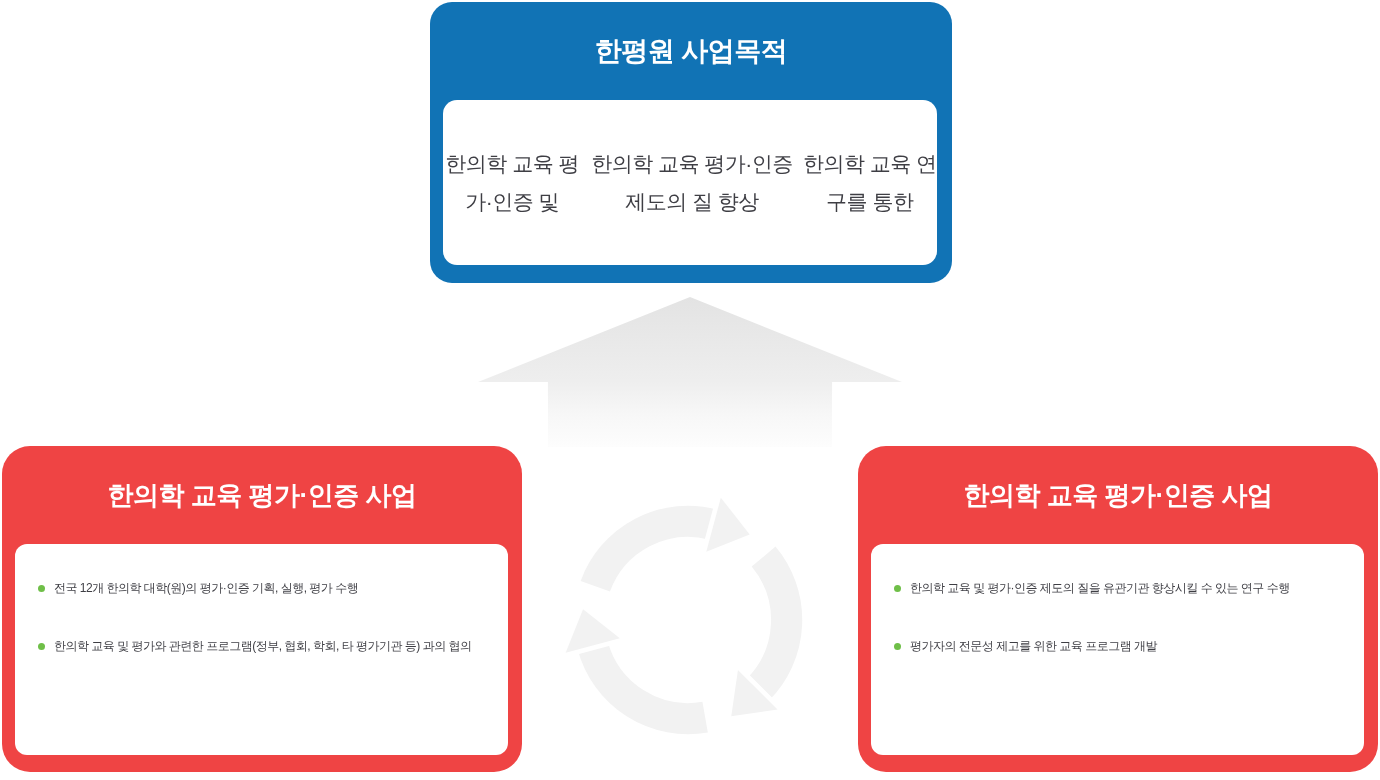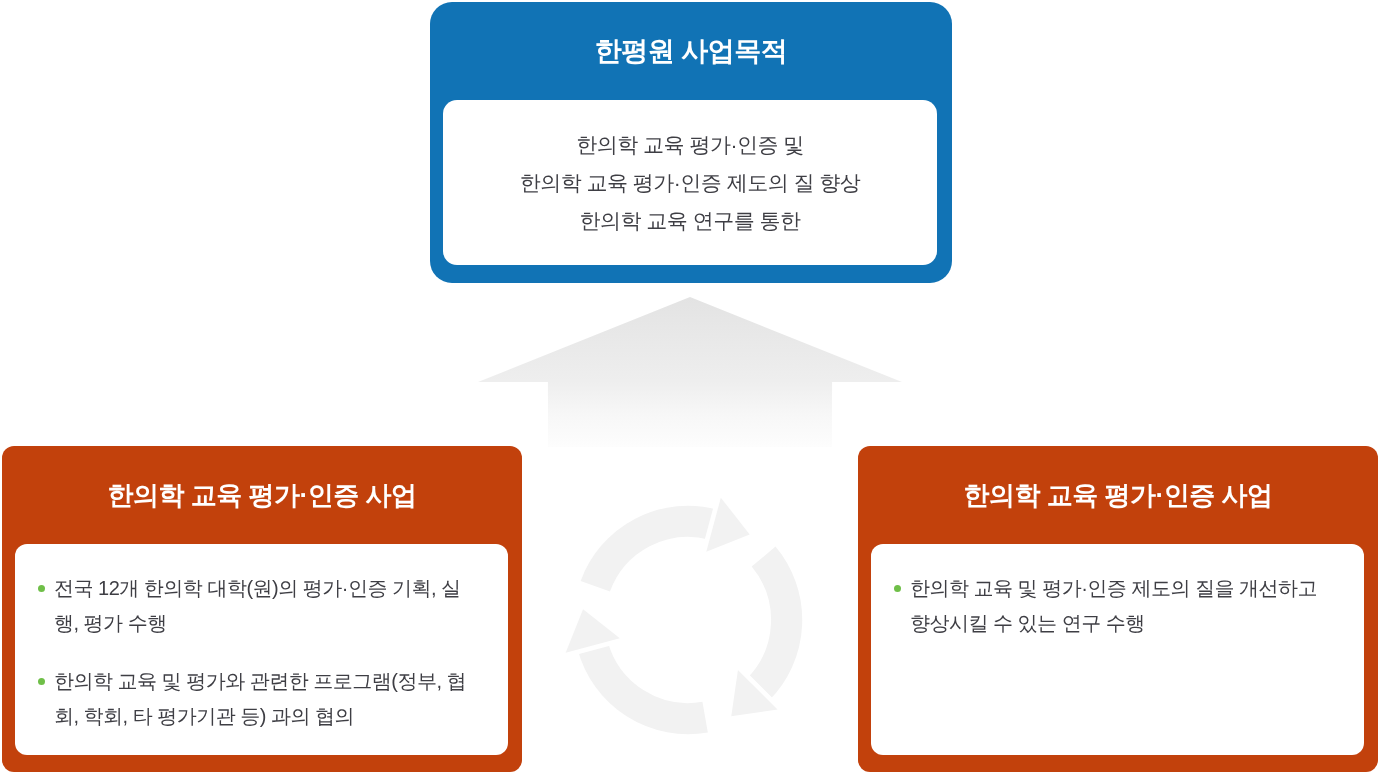--- a/index.html
+++ b/index.html
@@ -12,57 +12,58 @@
     position:absolute;left:430px;top:2px;width:522px;height:281px;
     background:#1173b5;border-radius:22px;
   }
   .top-box .box-title{
     height:98px;display:flex;align-items:center;justify-content:center;
     color:#ffffff;font-size:27px;font-weight:800;letter-spacing:-0.5px;
   }
   .top-box .box-inner{
     position:absolute;left:13px;right:15px;top:98px;bottom:18px;
     background:#ffffff;border-radius:14px;
-    display:flex;flex-direction:column;align-items:center;justify-content:center;
+    display:flex;flex-direction:row;align-items:center;justify-content:center;
     text-align:center;
+    gap:7px;
   }
   .top-box .box-inner p{
     margin:0;font-size:21px;line-height:38px;color:#3e3e44;letter-spacing:-0.5px;
   }
   
   .up-arrow{
     position:absolute;left:478px;top:297px;width:424px;height:150px;
     background:linear-gradient(180deg,#e3e3e3 0%,#eeeeee 56%,#f7f7f7 78%,#fdfdfd 100%);
     clip-path:polygon(50% 0%,100% 56.7%,83.5% 56.7%,83.5% 100%,16.5% 100%,16.5% 56.7%,0% 56.7%);
   }
   
   .cycle{position:absolute;left:553px;top:485px;width:270px;height:270px;}
   
   .green-box{
     position:absolute;top:446px;width:520px;height:326px;
-    background:#c2410c;border-radius:12px;
+    background:#ef4444;border-radius:28px;
   }
   .green-box.left{left:2px;}
   .green-box.right{left:858px;}
   .green-box .box-title{
     height:98px;display:flex;align-items:center;justify-content:center;
     color:#ffffff;font-size:26px;font-weight:800;letter-spacing:-0.5px;
   }
   .green-box .box-inner{
     position:absolute;left:13px;right:14px;top:98px;bottom:17px;
     background:#ffffff;border-radius:12px;
     padding:27px 30px 0 23px;box-sizing:border-box;
   }
   .bullet-list{list-style:none;margin:0;padding:0;}
   .bullet-item{display:flex;align-items:flex-start;margin:0 0 23px 0;}
   .bullet-dot{
     flex:0 0 auto;width:7px;height:7px;border-radius:50%;
     background:#6fbf48;margin:14px 9px 0 0;
   }
-  .bullet-text{font-size:20px;line-height:35px;color:#3e3e44;letter-spacing:-0.5px;}
+  .bullet-text{font-size:12px;line-height:35px;color:#3e3e44;letter-spacing:-0.5px;}
 </style>
 </head>
 <body>
 
 <div class="canvas">
 
   <section class="top-box">
     <div class="box-title">한평원 사업목적</div>
     <div class="box-inner">
       <p>한의학 교육 평가·인증 및</p>
@@ -105,19 +106,23 @@
       </ul>
     </div>
   </section>
 
   <section class="green-box right">
     <div class="box-title">한의학 교육 평가·인증 사업</div>
     <div class="box-inner">
       <ul class="bullet-list">
         <li class="bullet-item">
           <span class="bullet-dot"></span>
-          <span class="bullet-text">한의학 교육 및 평가·인증 제도의 질을 개선하고 향상시킬 수 있는 연구 수행</span>
+          <span class="bullet-text">한의학 교육 및 평가·인증 제도의 질을 유관기관 향상시킬 수 있는 연구 수행</span>
+        </li>
+        <li class="bullet-item">
+          <span class="bullet-dot"></span>
+          <span class="bullet-text">평가자의 전문성 제고를 위한 교육 프로그램 개발</span>
         </li>
       </ul>
     </div>
   </section>
 
 </div>
 
 </body></html>

